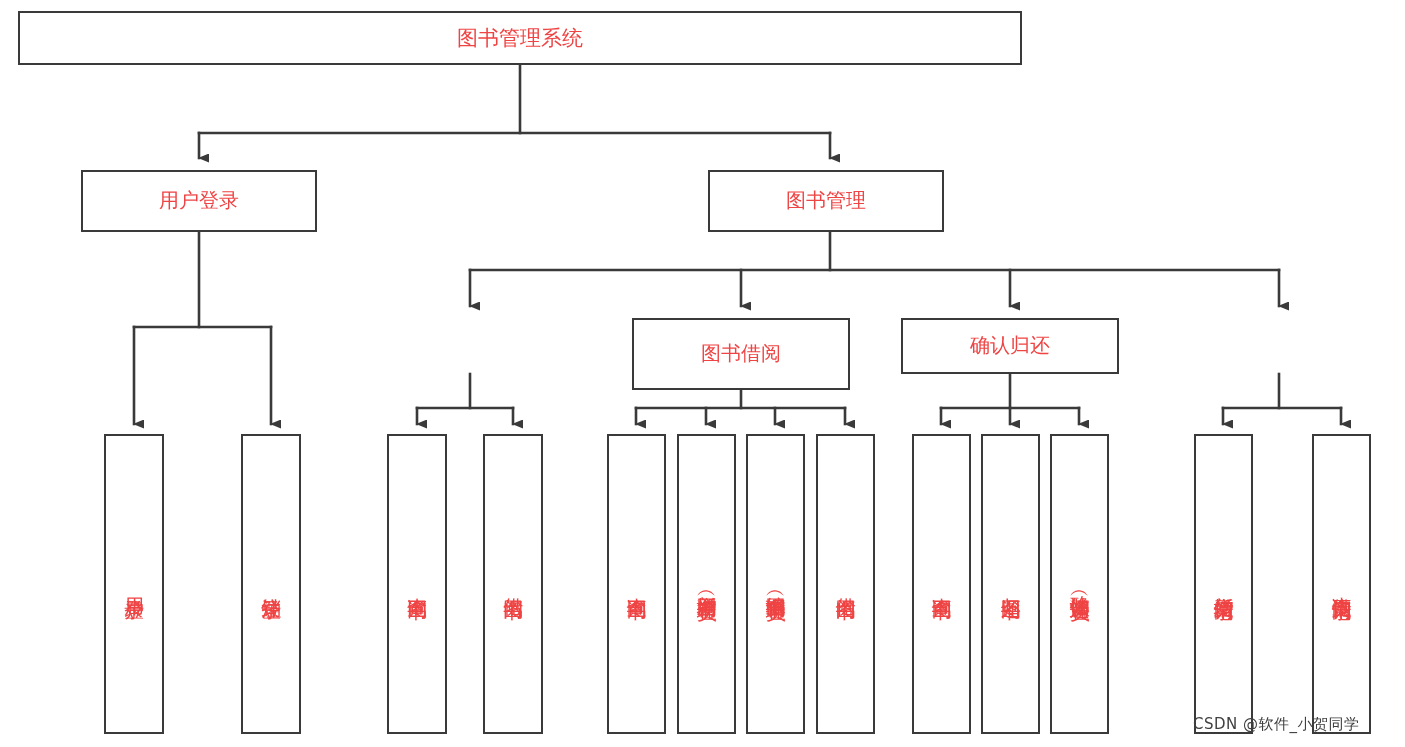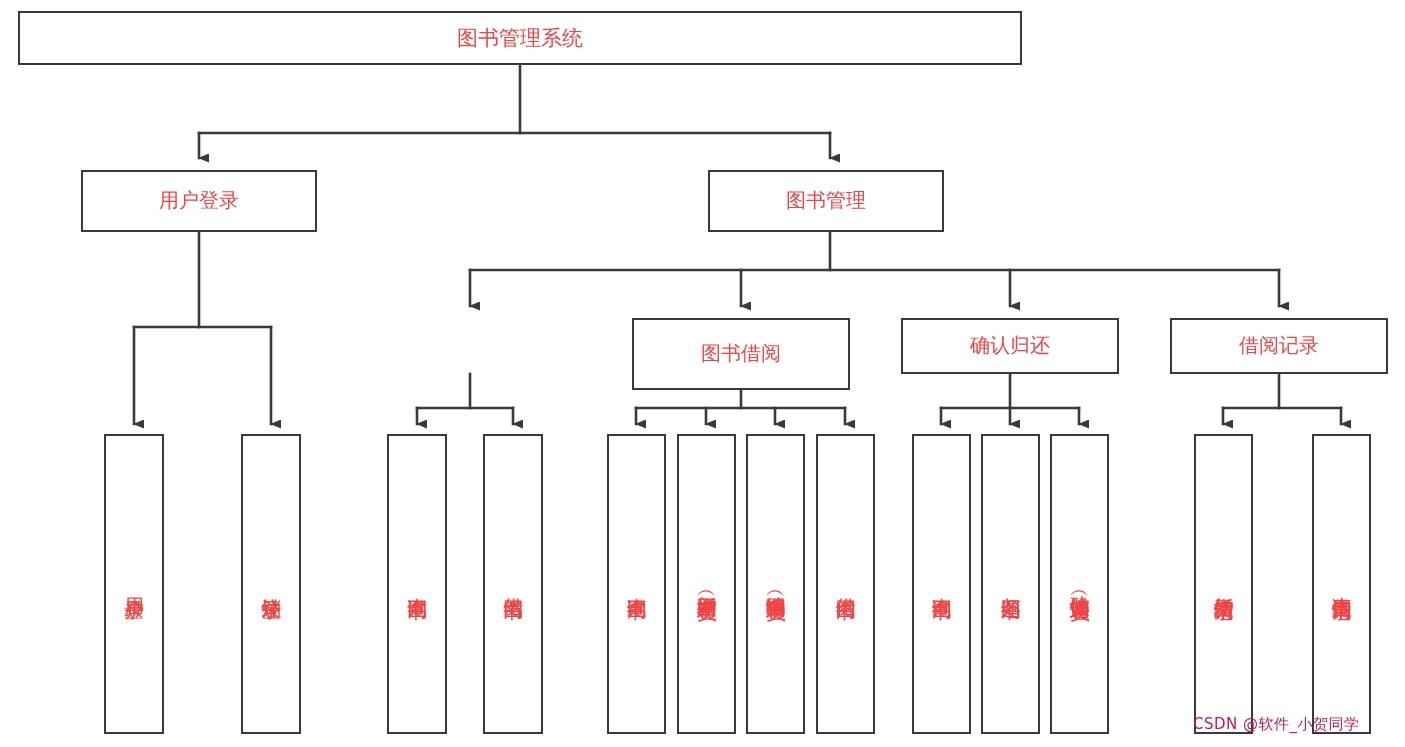--- a/index.html
+++ b/index.html
@@ -60,21 +60,21 @@
     line-height: 1.18;
     letter-spacing: 1px;
     white-space: normal;
     max-height: 268px;
   }
   .watermark {
     position: absolute;
     left: 1193px;
     top: 715px;
     font-size: 15px;
-    color: #be185d;
+    color: #404040;
     letter-spacing: 0.5px;
     white-space: nowrap;
     z-index: 5;
   }
 </style>
 </head>
 <body>
 
 <div id="diagram-canvas">
 
@@ -138,23 +138,20 @@
   <div class="node branch" style="left:708px; top:170px; width:236px; height:62px;">
     <span class="node-label">图书管理</span>
   </div>
 
   <div class="node branch" style="left:632px; top:318px; width:218px; height:72px;">
     <span class="node-label">图书借阅</span>
   </div>
   <div class="node branch" style="left:901px; top:318px; width:218px; height:56px;">
     <span class="node-label">确认归还</span>
   </div>
-  <div class="node branch" style="left:1170px; top:318px; width:218px; height:56px;">
-    <span class="node-label">借阅记录</span>
-  </div>
 
   <div class="node leaf" style="left:104px; top:434px; width:60px; height:300px;">
     <span class="node-label">用户登录</span>
   </div>
   <div class="node leaf" style="left:241px; top:434px; width:60px; height:300px;">
     <span class="node-label">注销登录</span>
   </div>
 
   <div class="node leaf" style="left:387px; top:434px; width:60px; height:300px;">
     <span class="node-label">查询图书</span>

